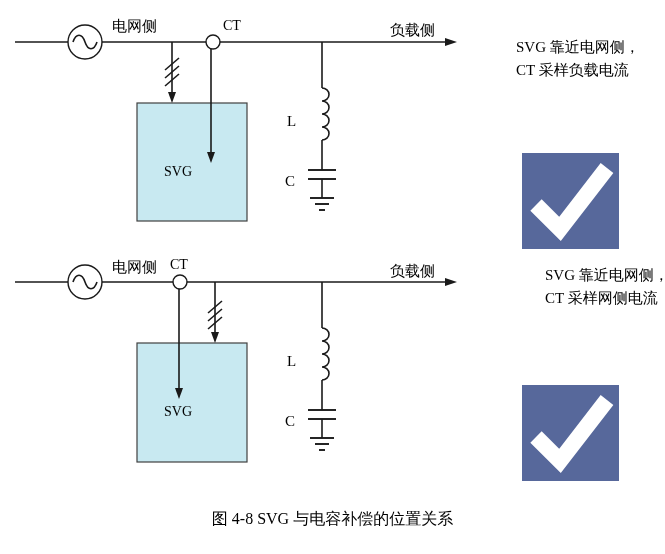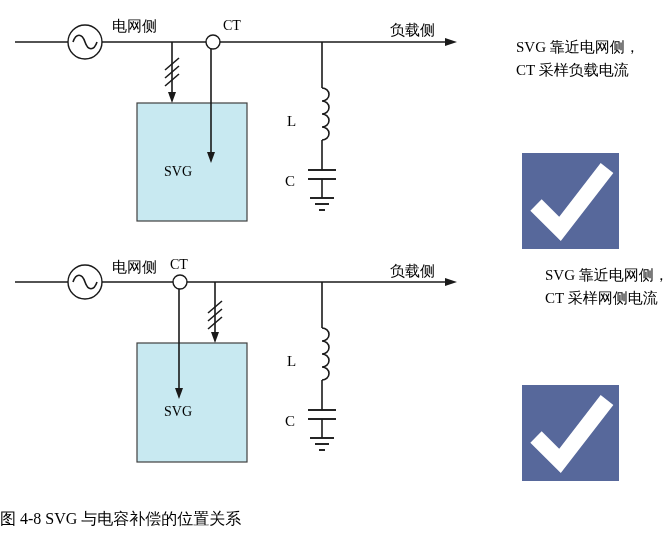--- a/index.html
+++ b/index.html
@@ -10,21 +10,21 @@
   }
   .circuit { position:absolute; left:0; }
   .note {
     position:absolute; left:516px; width:130px;
     font-size:15px; line-height:1.55; color:#000;
     font-family:"Liberation Serif", serif;
   }
   .check { position:absolute; left:522px; width:97px; height:96px; }
   .caption {
     position:absolute; left:0; top:509px; width:100%;
-    text-align:left; font-size:16px; color:#000;
+    text-align:center; font-size:16px; color:#000;
     font-family:"Liberation Serif", serif;
   }
   .wire  { stroke:#1a1a1a; stroke-width:1.6; fill:none; }
   .wire2 { stroke:#1a1a1a; stroke-width:1.9; fill:none; }
   .node  { fill:#ffffff; stroke:#1a1a1a; stroke-width:1.4; }
   .solid { fill:#1a1a1a; stroke:none; }
   .svgbox { stroke:#404040; stroke-width:1.2; }
   .lbl { font-family:"Liberation Serif", serif; font-size:15px; fill:#000; }
   .lbl-sm { font-family:"Liberation Serif", serif; font-size:14px; fill:#000; }
 </style>

